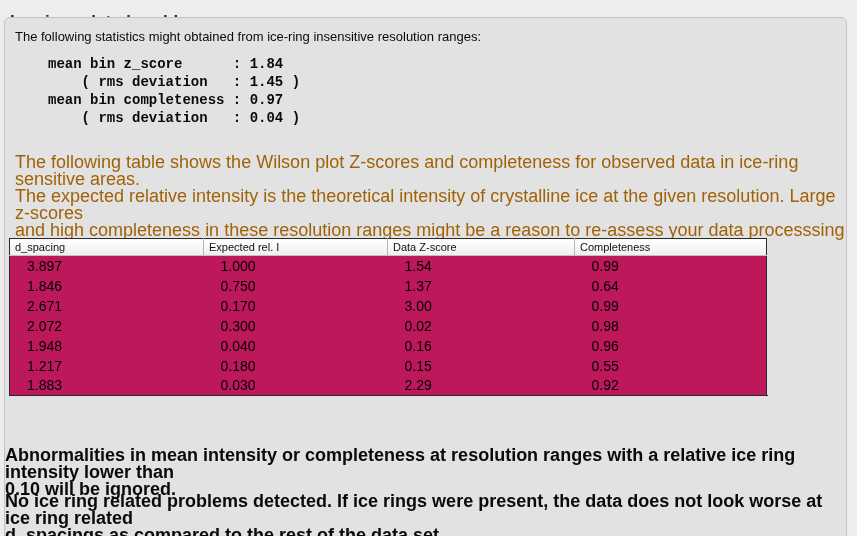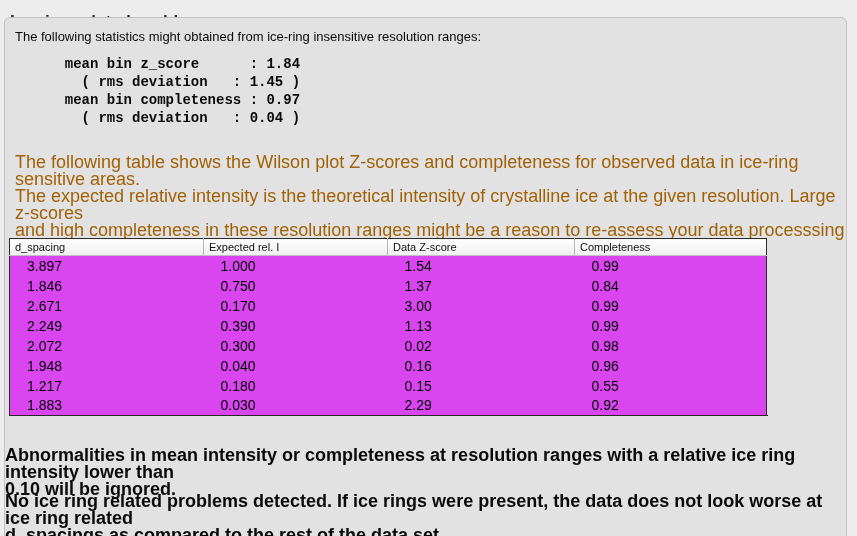--- a/index.html
+++ b/index.html
@@ -22,33 +22,33 @@
     border-radius:6px;
   }
   .intro {
     position:absolute; left:10px; top:10px;
     font-size:13px; line-height:17px; color:#0a0a0a;
   }
   .stats {
     position:absolute; left:43px; top:37px;
     font-family:"Liberation Mono", monospace;
     font-size:14px; font-weight:bold; line-height:18px;
-    white-space:pre; color:#0a0a0a;text-align:right;
+    white-space:pre; color:#0a0a0a;
   }
   .description {
     position:absolute; left:10px; top:136px;
     font-size:18px; line-height:17px;
     white-space:pre-line; color:#a16207;
   }
   .ice-table {
     position:absolute; left:4px; top:220px;
     width:738px;
     border-collapse:collapse;
     table-layout:fixed;
-    background:#d946ef;
+    background:#be185d;
     border:1px solid #2a2a2a;
   }
   .ice-table th {
     height:17px;
     background:linear-gradient(#ffffff,#efefef);
     border-bottom:1px solid #c0c0c0;
     font-size:11px; font-weight:normal;
     text-align:left; padding:0 0 0 5px;
     white-space:nowrap; overflow:hidden;
     color:#111;
@@ -110,34 +110,27 @@
         <td>3.897</td>
         <td>1.000</td>
         <td>1.54</td>
         <td>0.99</td>
         <td></td>
       </tr>
       <tr>
         <td>1.846</td>
         <td>0.750</td>
         <td>1.37</td>
-        <td>0.84</td>
+        <td>0.64</td>
         <td></td>
       </tr>
       <tr>
         <td>2.671</td>
         <td>0.170</td>
         <td>3.00</td>
-        <td>0.99</td>
-        <td></td>
-      </tr>
-      <tr>
-        <td>2.249</td>
-        <td>0.390</td>
-        <td>1.13</td>
         <td>0.99</td>
         <td></td>
       </tr>
       <tr>
         <td>2.072</td>
         <td>0.300</td>
         <td>0.02</td>
         <td>0.98</td>
         <td></td>
       </tr>

